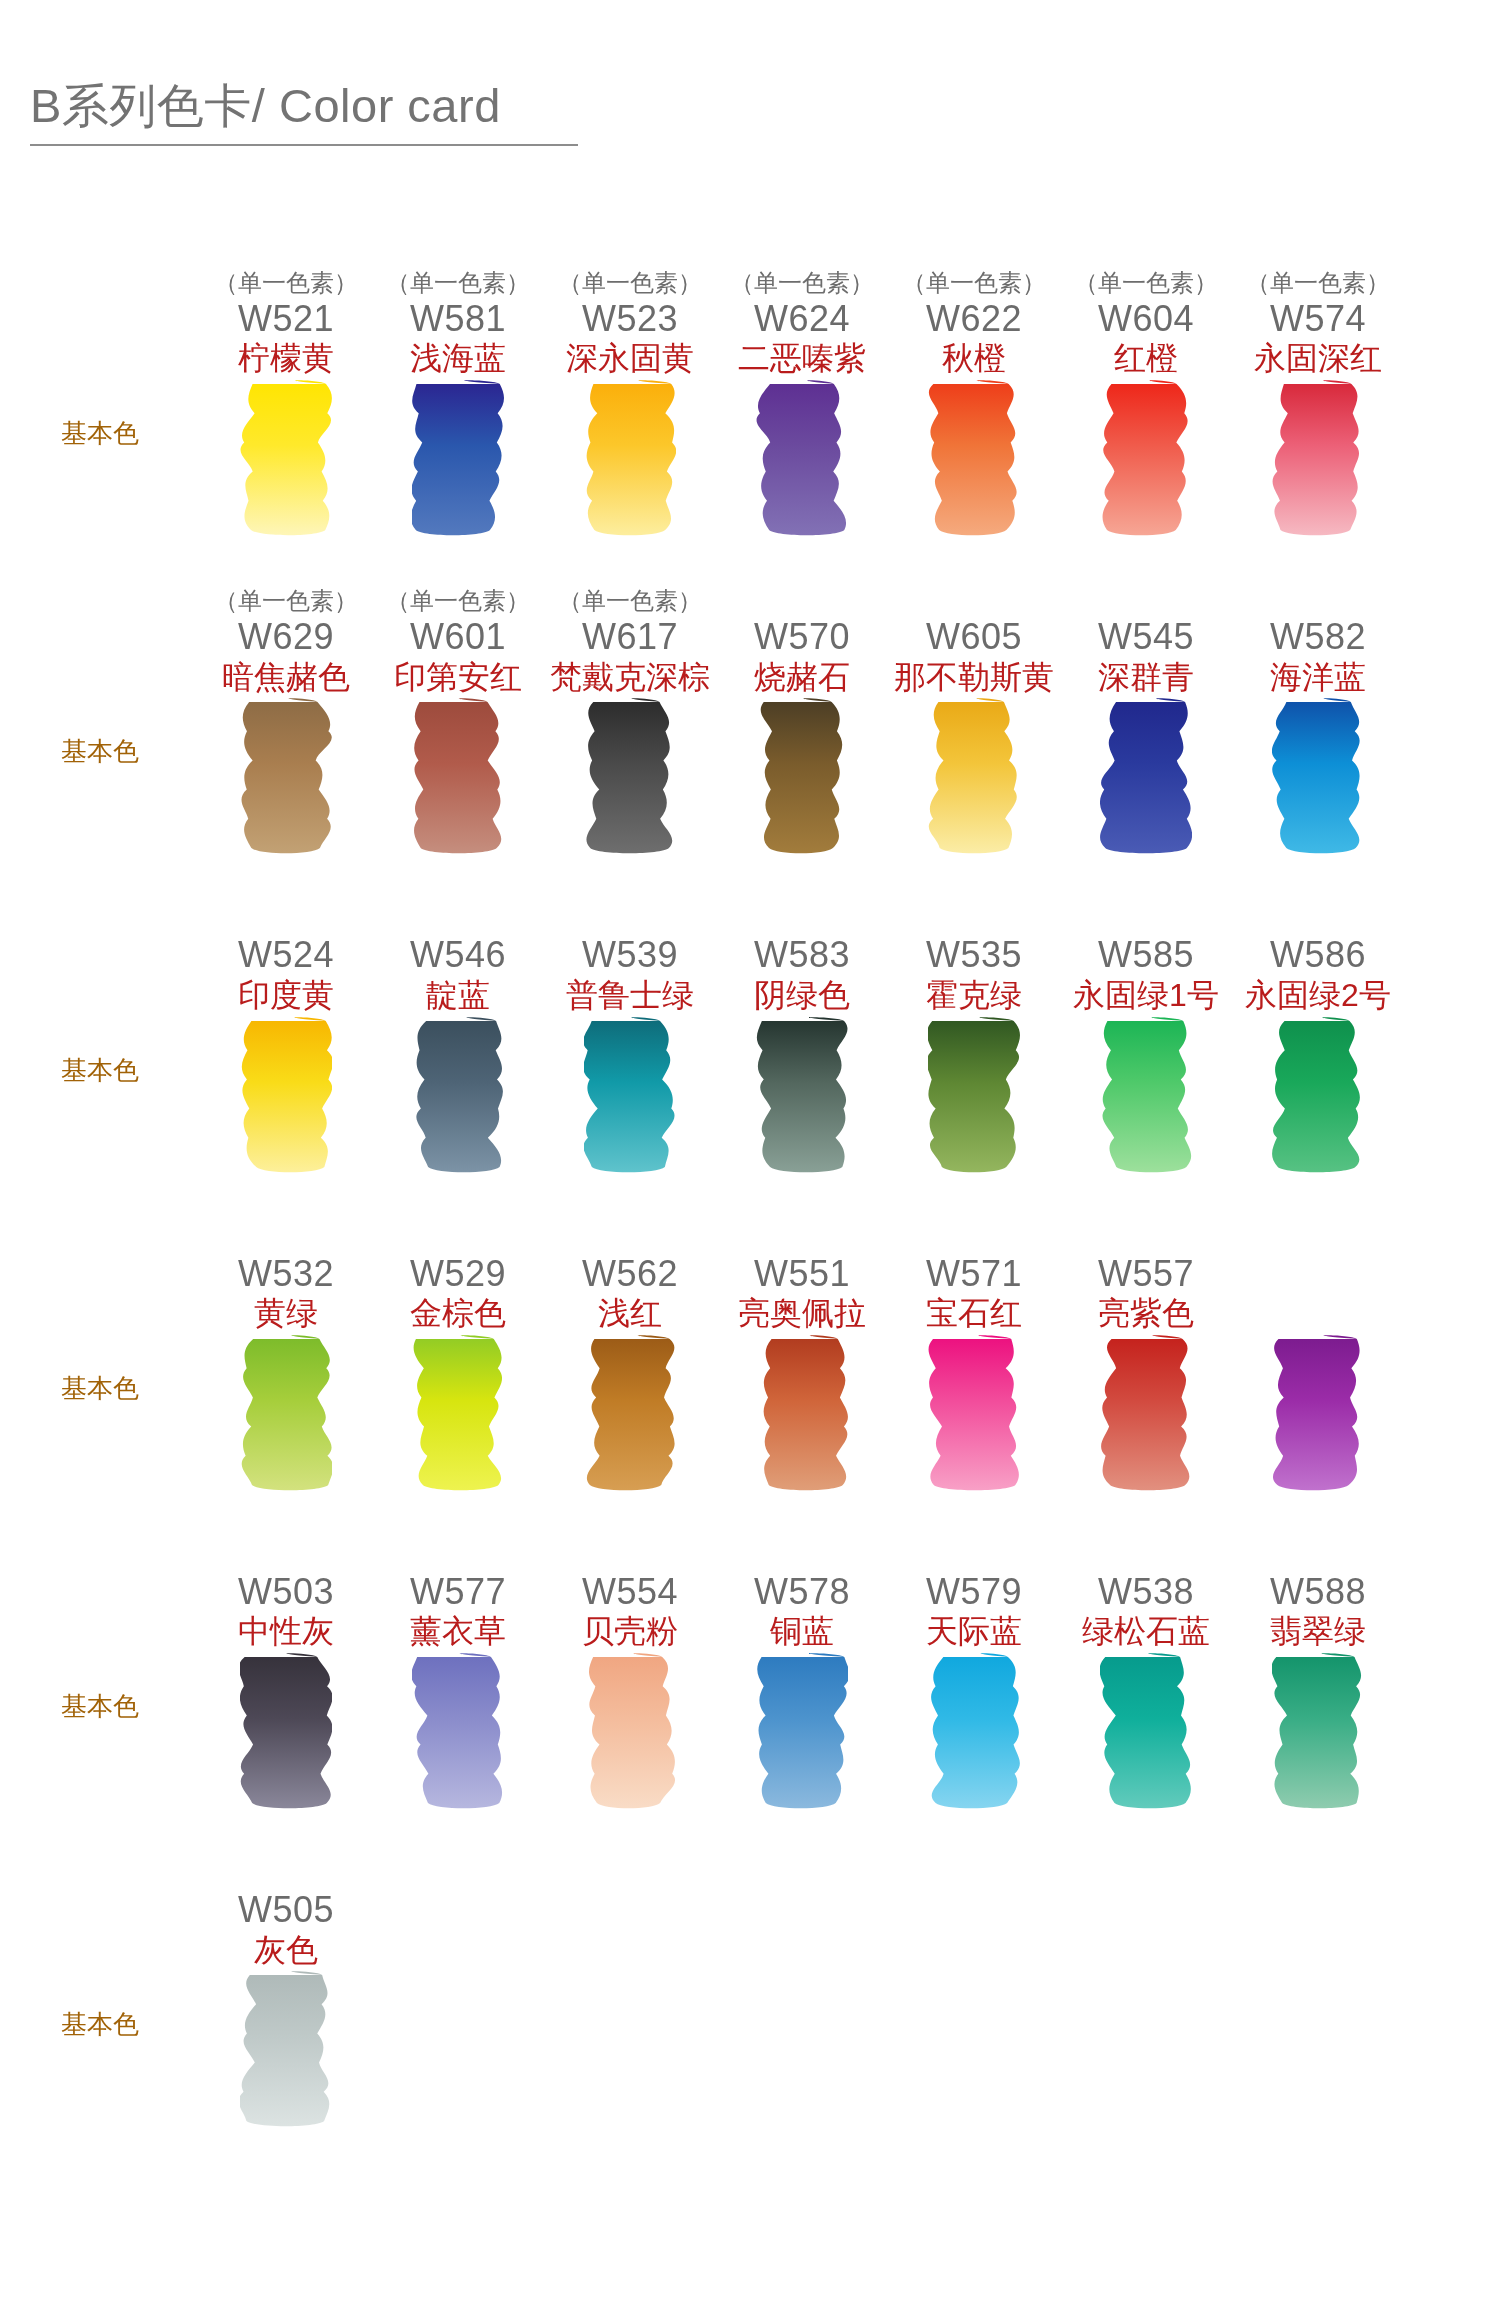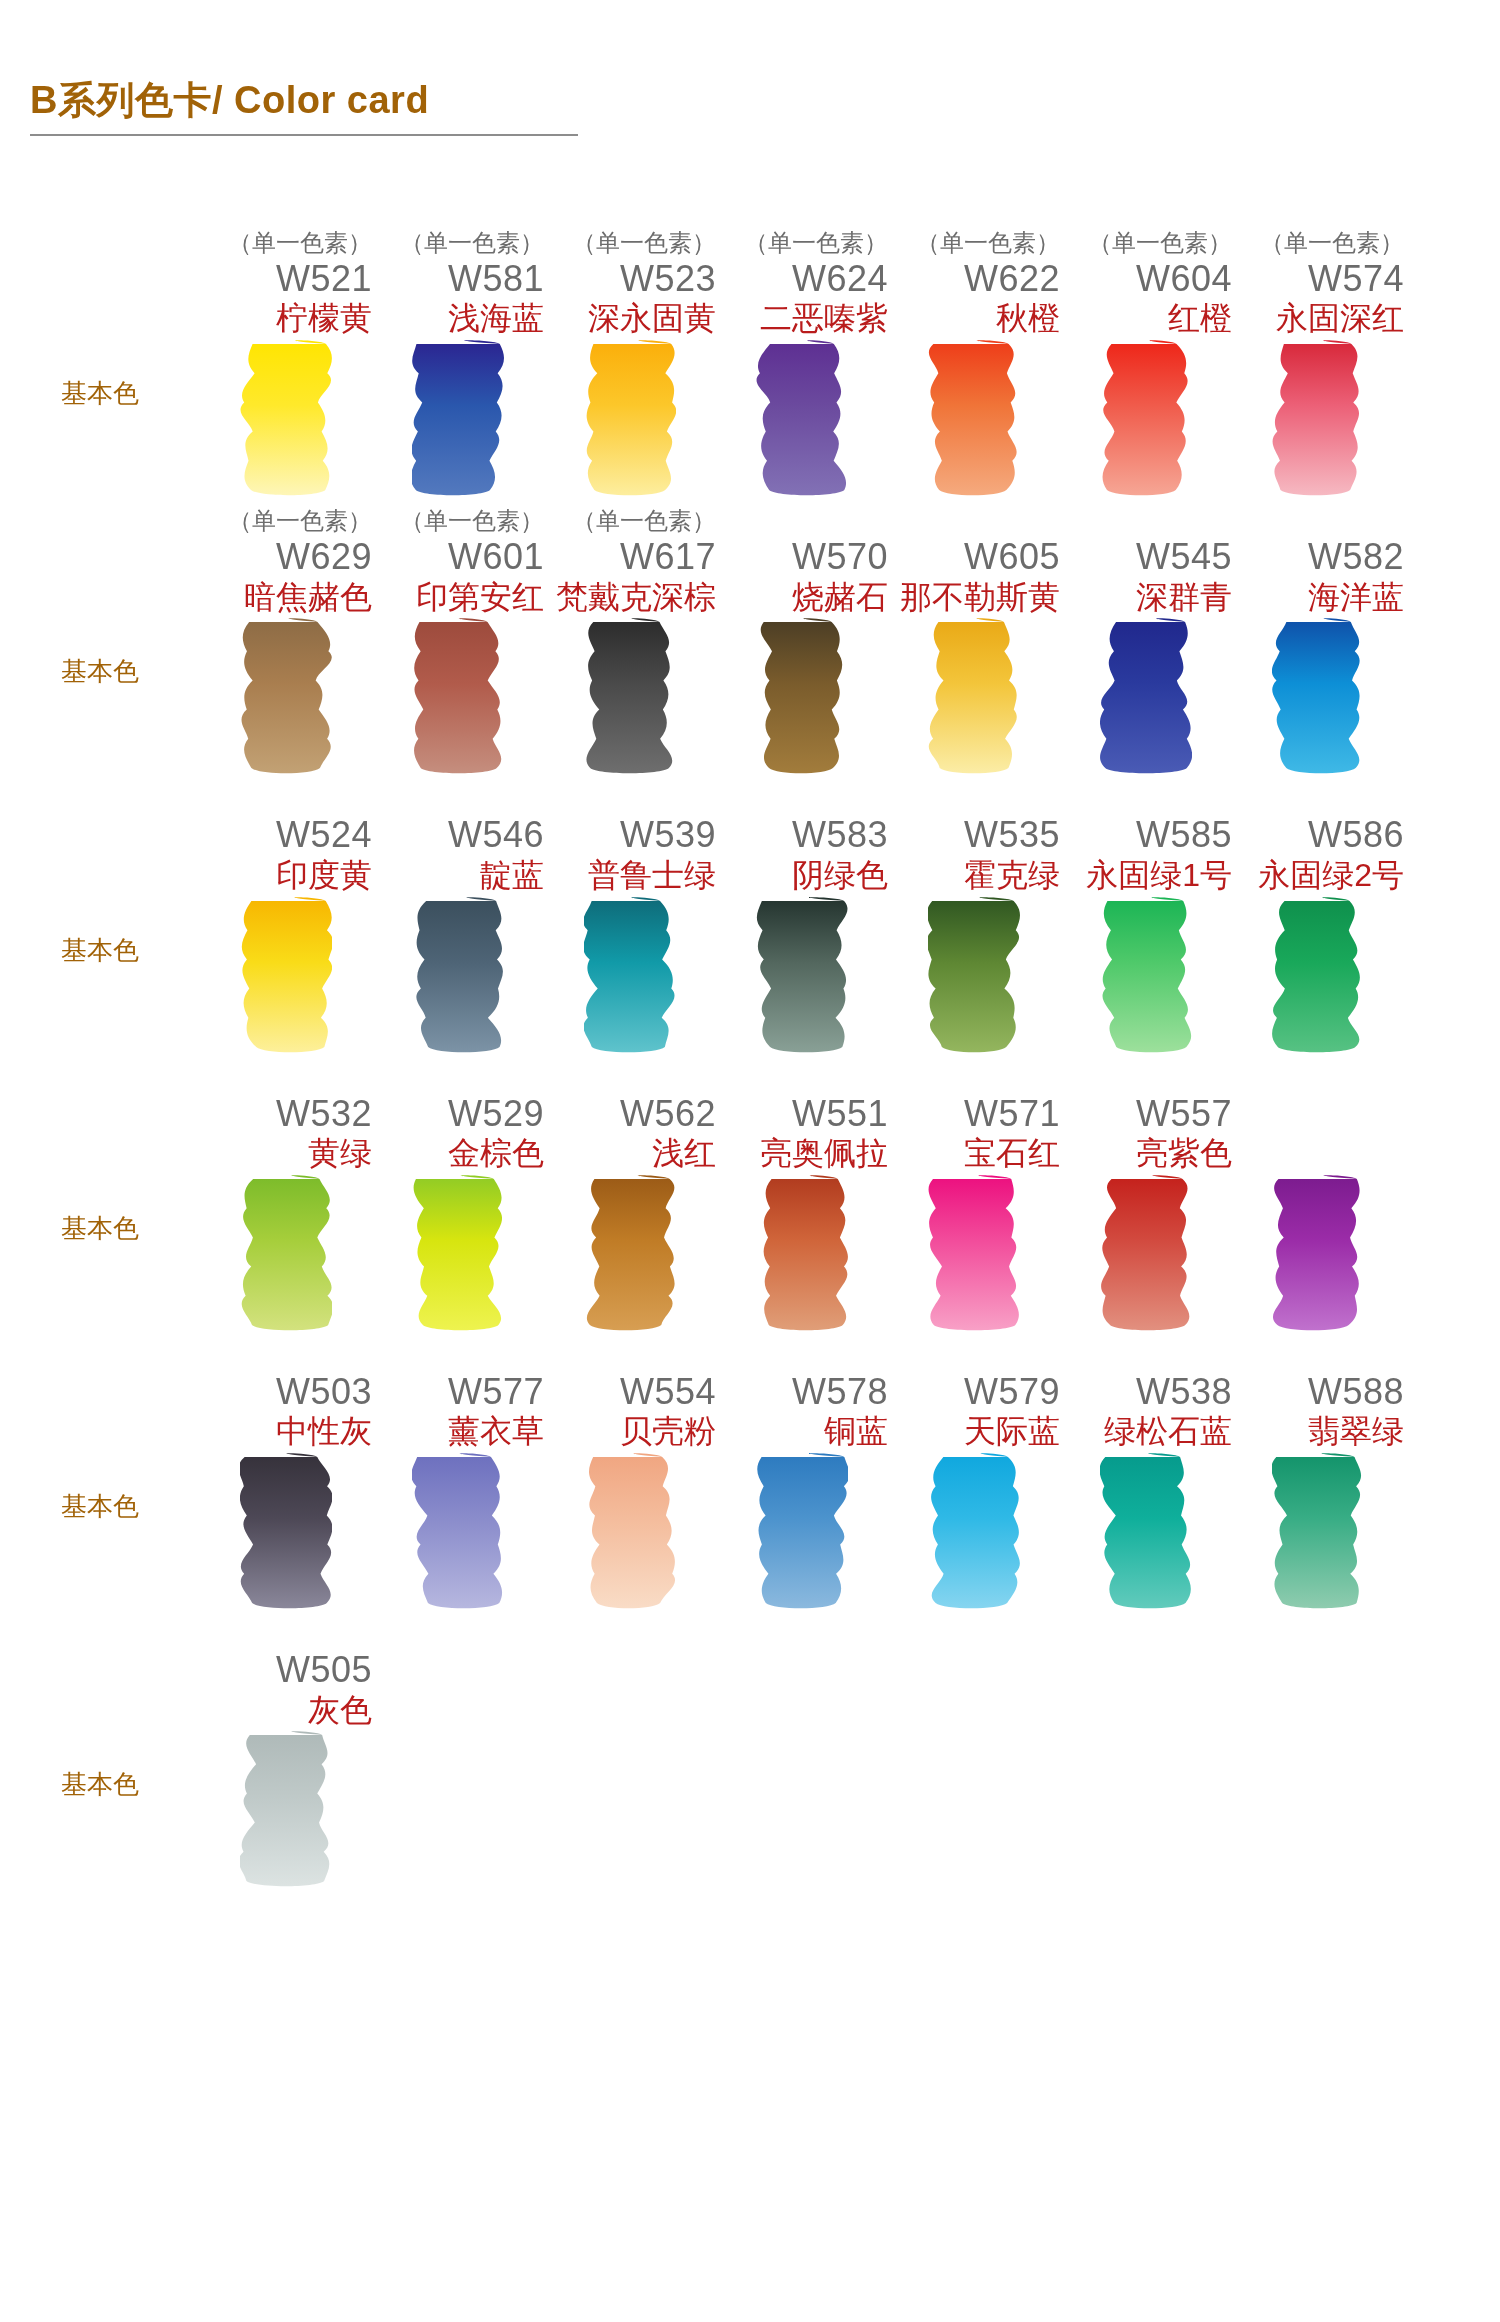--- a/index.html
+++ b/index.html
@@ -18,23 +18,23 @@
   }
 
   
   .page-header {
     position: absolute;
     left: 30px;
     top: 78px;
     width: 560px;
   }
   .page-title {
-    font-size: 38px;
-    font-weight: 700;
-    color: #a16207;
+    font-size: 47px;
+    font-weight: 400;
+    color: #737373;
     letter-spacing: 0.5px;
     line-height: 1.2;
     white-space: nowrap;
   }
   .title-rule {
     margin-top: 10px;
     width: 548px;
     height: 2px;
     background: #8d8d8d;
   }
@@ -70,22 +70,23 @@
   }
 
   .cell-caption {
     width: 172px;
     text-align: center;
     line-height: 1.22;
     font-size: 25px;
     color: #6d6d6d;
     display: flex;
     flex-direction: column;
-    align-items: flex-end;
+    align-items: center;
     justify-content: flex-end;
+    margin-top: 40px;
   }
   .cell-pigment {
     font-size: 24px;
     color: #6d6d6d;
     white-space: nowrap;
     height: 30px;
     line-height: 30px;
   }
   .cell-pigment.empty { visibility: hidden; }
   .cell-code {

